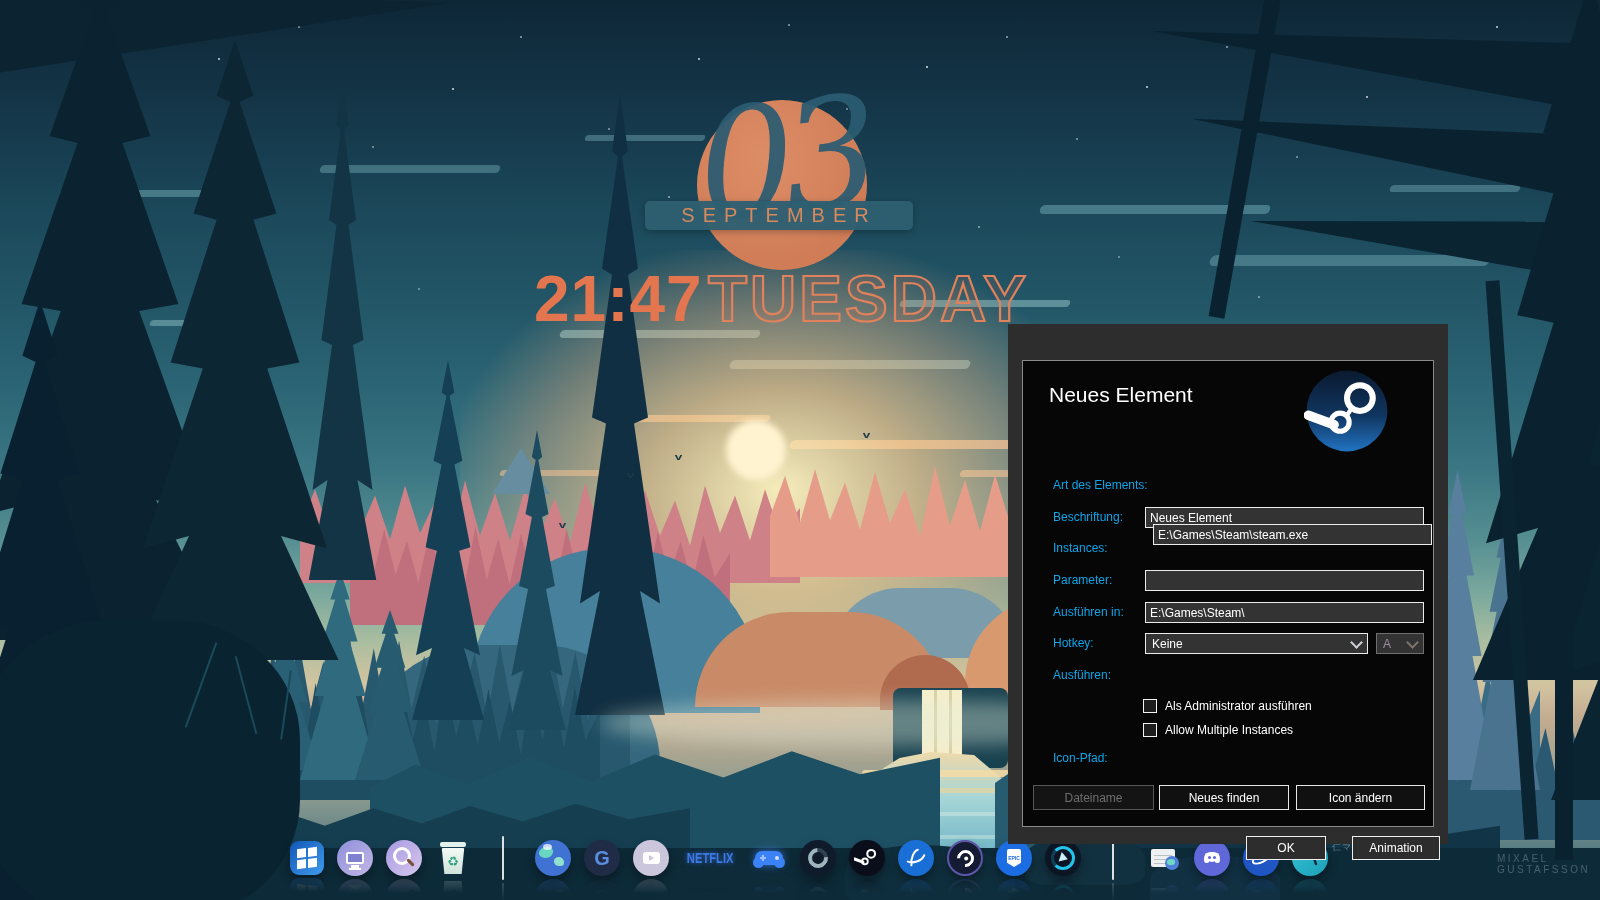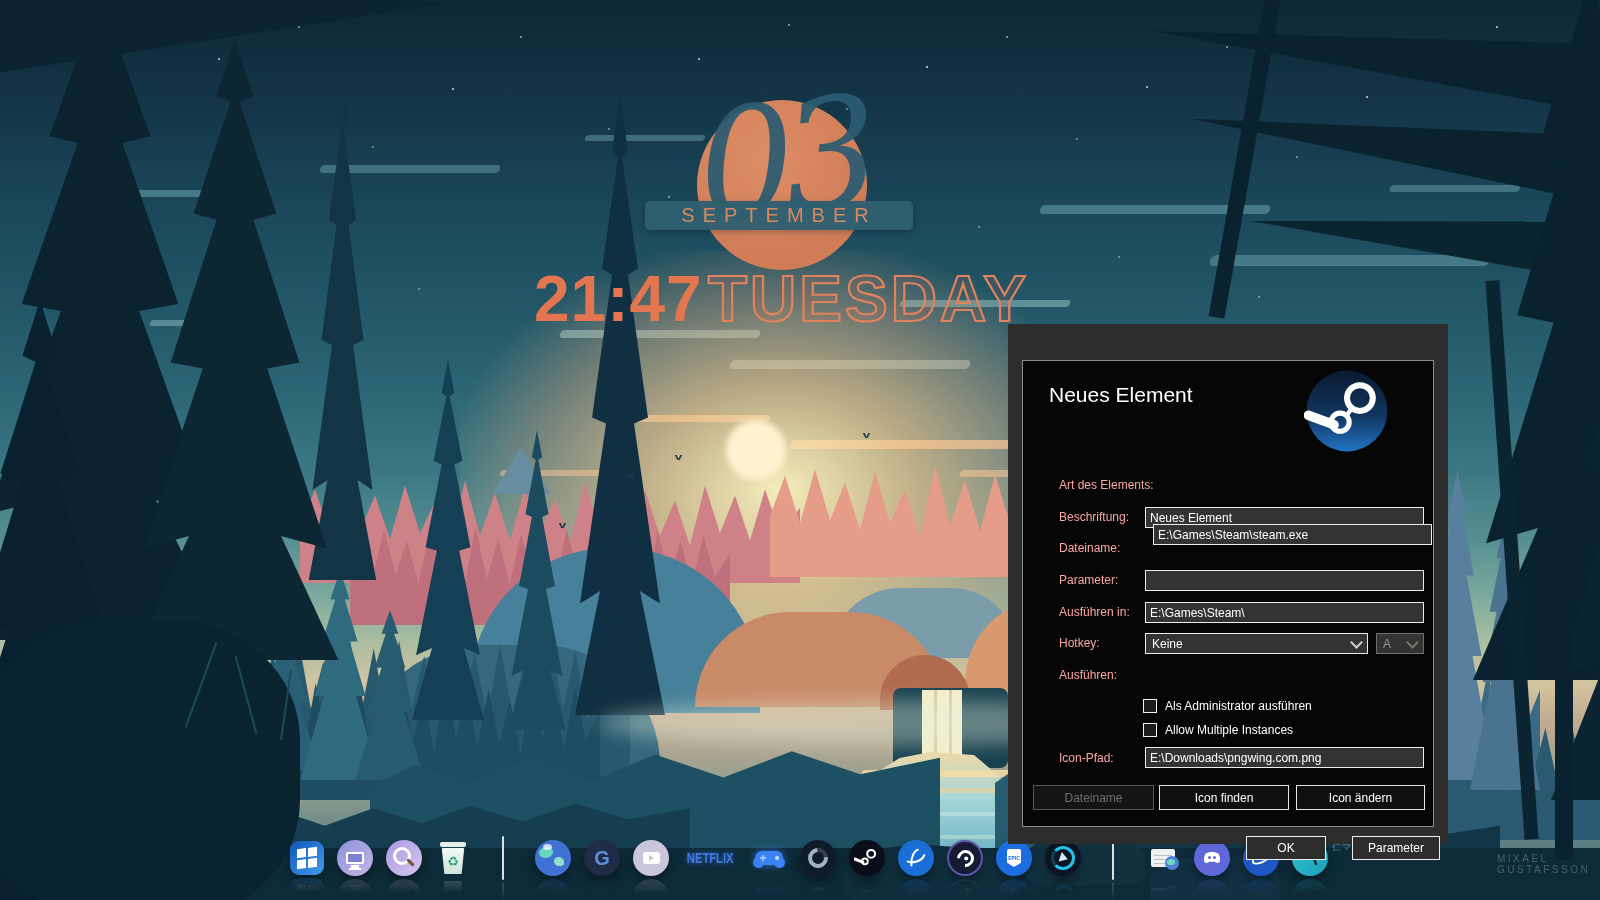--- a/index.html
+++ b/index.html
@@ -29,21 +29,21 @@
       color:rgba(228,118,79,.12);-webkit-text-stroke:2.2px #e0825c}
 
   
   #dlg{left:1008px;top:300px;width:440px;height:544px;z-index:10;font-size:12px}
   .dtitle{position:absolute;left:0;top:0;width:100%;height:24px;background:#fff;color:#111;
       line-height:24px;padding-left:7px;box-sizing:border-box}
   .dbody{position:absolute;left:0;top:24px;width:100%;height:520px;background:#2d2d2d}
   .panel{position:absolute;left:14px;top:36px;width:412px;height:467px;background:#060606;
       border:1px solid #8a8a8a;box-sizing:border-box}
   .dheading{position:absolute;left:26px;top:22px;font-size:21px;color:#fff}
-  .flabel{position:absolute;left:36px;color:#fca5a5}
+  .flabel{position:absolute;left:30px;color:#0ea5e9}
   .tin,.combo{position:absolute;left:122px;width:279px;height:21px;background:#333;
       border:1px solid #ececec;box-sizing:border-box;color:#fff;font-size:12px;
       font-family:"Liberation Sans",sans-serif}
   .tin{padding:0 4px}
   .combo{display:flex;align-items:center;justify-content:space-between;padding:0 6px}
   .chev{width:7px;height:7px;border-right:2px solid #cfd3d8;border-bottom:2px solid #cfd3d8;
       transform:rotate(45deg);margin-top:-3px}
   .combo.dis{border-color:#6f6f6f}
   .combo.dis .cval{color:#9a8fa0}
   .combo.dis .chev{border-color:#7d756a}
@@ -376,21 +376,21 @@
         <circle cx="42" cy="63" r="10.5" fill="none" stroke="#fff" stroke-width="6"></circle>
         <path d="M5 55 L35 66" stroke="#fff" stroke-width="11" stroke-linecap="round"></path>
         <path d="M50 55 L56 46" stroke="#fff" stroke-width="5"></path>
       </svg>
 
       <span class="flabel" style="top:117px">Art des Elements:</span>
 
       <span class="flabel" style="top:149px">Beschriftung:</span>
       <input class="tin" style="top: 146px;" value="Neues Element">
 
-      <span class="flabel" style="top:180px">Dateiname:</span>
+      <span class="flabel" style="top:180px">Instances:</span>
       <input class="tin" style="top: 163px; margin-left: 8px;" value="E:\Games\Steam\steam.exe">
 
       <span class="flabel" style="top:212px">Parameter:</span>
       <input class="tin" style="top: 209px;" value="">
 
       <span class="flabel" style="top:244px">Ausführen in:</span>
       <input class="tin" style="top: 241px;" value="E:\Games\Steam\">
 
       <span class="flabel" style="top:275px">Hotkey:</span>
       <div class="combo" style="top:272px;width:223px">
@@ -407,23 +407,22 @@
       <div class="cbrow" style="top:338px">
         <span class="cbx"></span>
         <span>Als Administrator ausführen</span>
       </div>
       <div class="cbrow" style="top:362px">
         <span class="cbx"></span>
         <span>Allow Multiple Instances</span>
       </div>
 
       <span class="flabel" style="top:390px">Icon-Pfad:</span>
-      <input class="tin" style="top: 386px;" value="E:\Downloads\pngwing.com.png">
 
       <button class="pbtn dis" style="left:10px;top:424px;width:121px">Dateiname</button>
-      <button class="pbtn" style="left:136px;top:424px;width:130px">Icon finden</button>
+      <button class="pbtn" style="left:136px;top:424px;width:130px">Neues finden</button>
       <button class="pbtn" style="left:273px;top:424px;width:129px">Icon ändern</button>
     </div>
 
     <button class="dlgbtn" style="left:238px;width:80px">OK</button>
-    <button class="dlgbtn" style="left:344px;width:88px">Parameter</button>
+    <button class="dlgbtn" style="left:344px;width:88px">Animation</button>
   </div>
 </div>
 
 </body></html>

